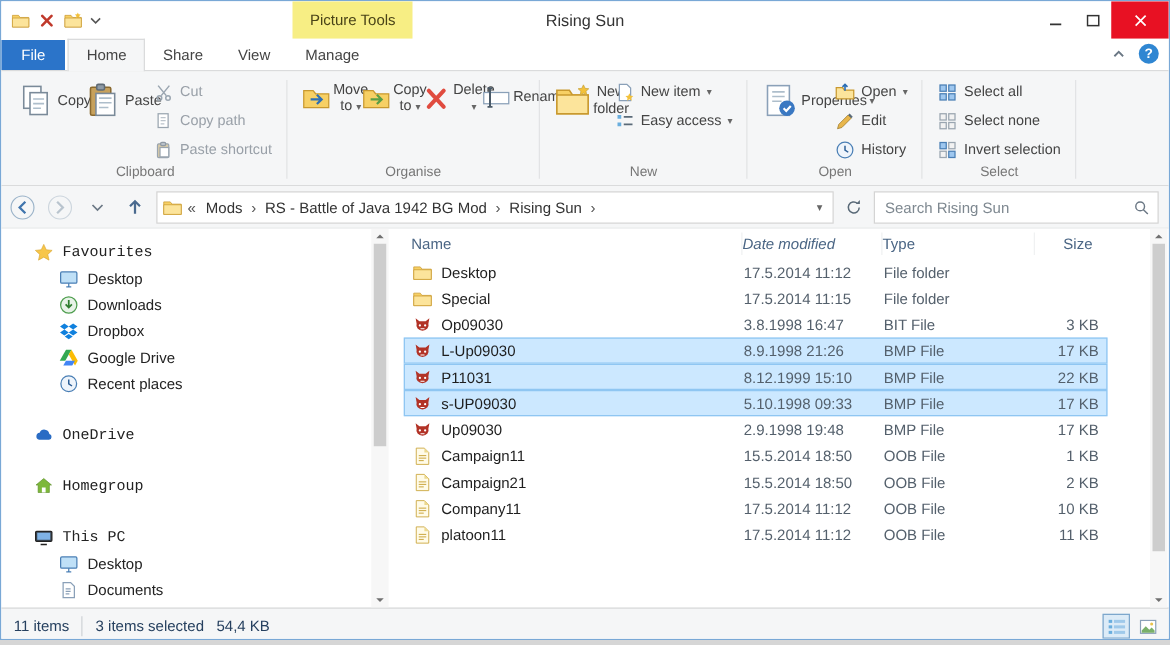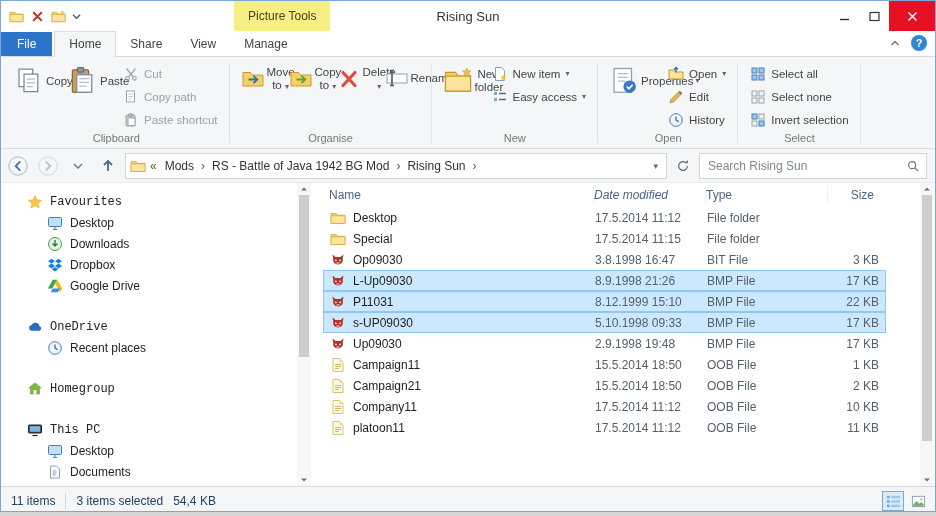--- a/index.html
+++ b/index.html
@@ -503,36 +503,36 @@
           <div class="side-item lvl1">
             <span class="ic16">
               <svg viewBox="0 0 16 16">
                 <path fill="#34a853" d="M5.8 1.8h4.4l-5 8.7H.8z"></path>
                 <path fill="#fbbc04" d="M10.2 1.8l5 8.7-2.2 3.8-5-8.7z"></path>
                 <path fill="#4285f4" d="M3.6 14.3l2.2-3.8h7.2l-2.2 3.8z"></path>
               </svg>
             </span>
             <span>Google Drive</span>
           </div>
-          <div class="side-item lvl0 gap">
-            <span class="ic16">
-              <svg viewBox="0 0 16 16">
-                <path fill="#2a6cc4" d="M4.3 11.8a2.9 2.9 0 0 1 .4-5.7 4.1 4.1 0 0 1 7.8 1.1 2.35 2.35 0 0 1-.3 4.6z"></path>
-              </svg>
-            </span>
-            <span>OneDrive</span>
-          </div>
           <div class="side-item lvl1">
             <span class="ic16">
               <svg viewBox="0 0 16 16">
                 <circle cx="8" cy="8" r="6.3" fill="#eef4fb" stroke="#4a7fb5"></circle>
                 <path d="M8 4.5V8l2.6 1.8" stroke="#2d5f96" stroke-width="1.2" fill="none"></path>
               </svg>
             </span>
             <span>Recent places</span>
+          </div>
+          <div class="side-item lvl0 gap">
+            <span class="ic16">
+              <svg viewBox="0 0 16 16">
+                <path fill="#2a6cc4" d="M4.3 11.8a2.9 2.9 0 0 1 .4-5.7 4.1 4.1 0 0 1 7.8 1.1 2.35 2.35 0 0 1-.3 4.6z"></path>
+              </svg>
+            </span>
+            <span>OneDrive</span>
           </div>
           <div class="side-item lvl0 gap">
             <span class="ic16">
               <svg viewBox="0 0 16 16">
                 <path fill="#7db83a" stroke="#5a8c28" stroke-width=".5" d="M8 1.8 14.2 7H12.5v6h-9V7H1.8z"></path>
                 <rect x="6.5" y="9" width="3" height="4" fill="#fff"></rect>
               </svg>
             </span>
             <span>Homegroup</span>
           </div>

